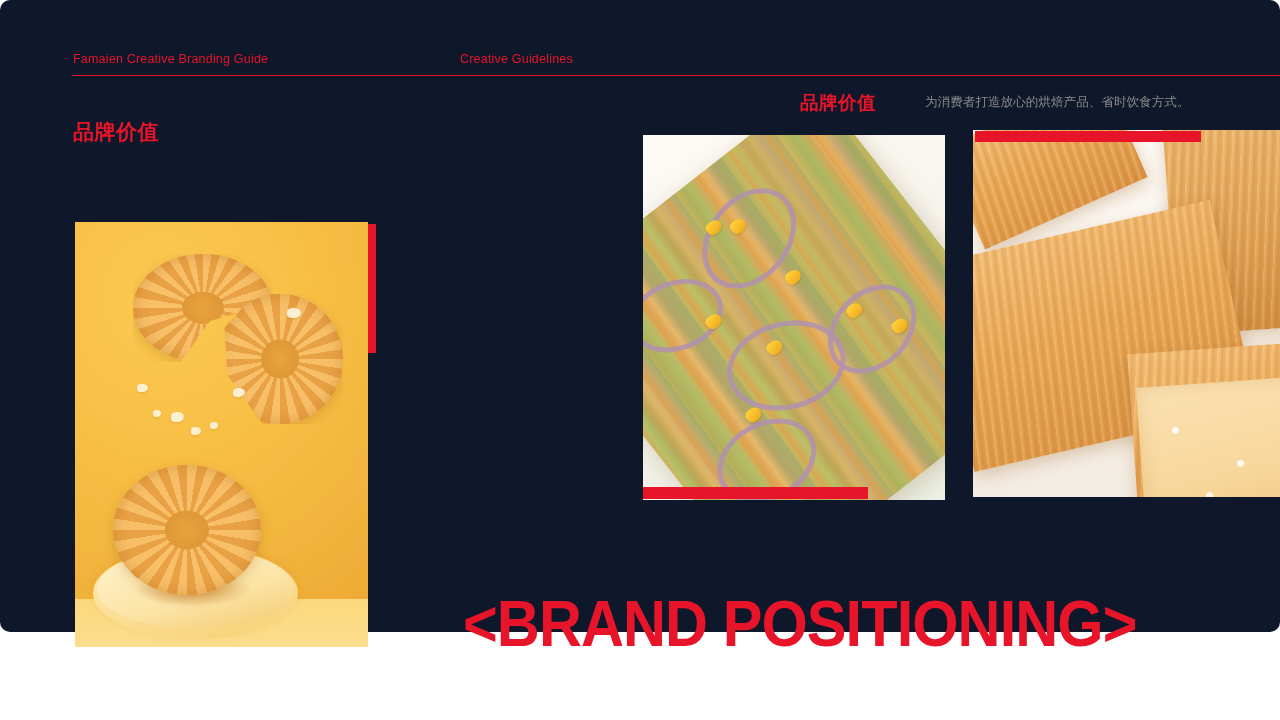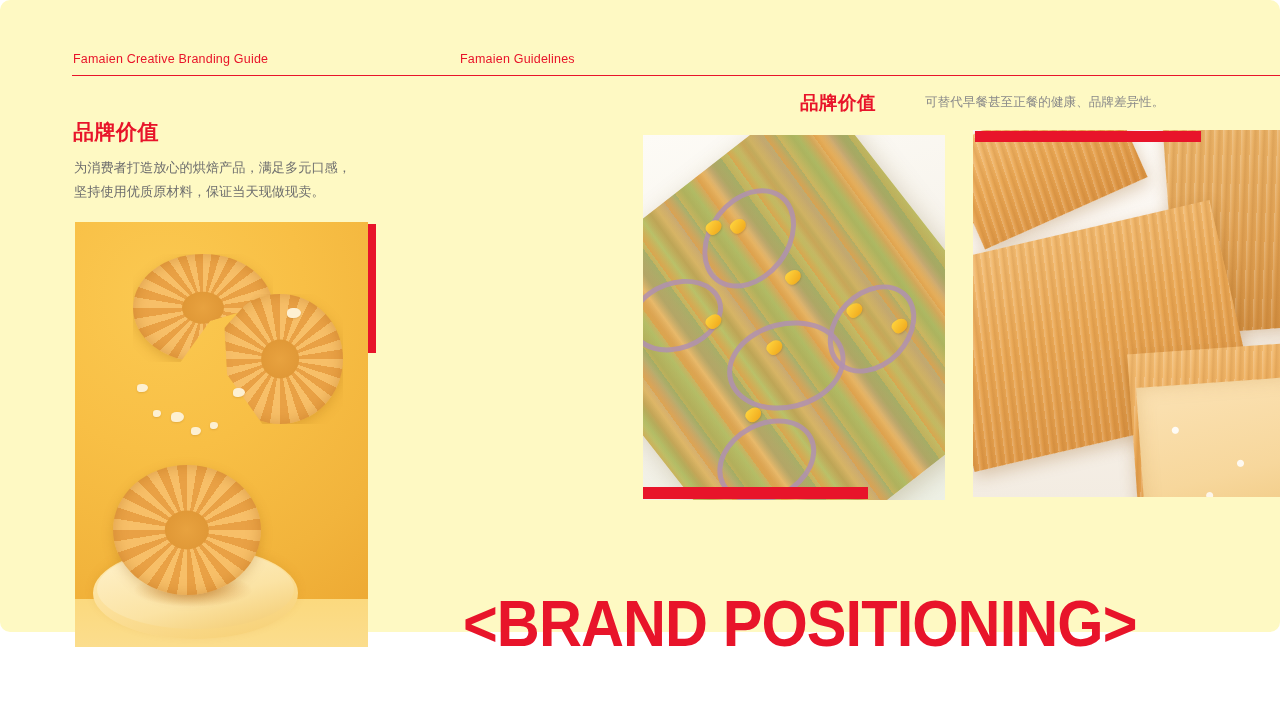--- a/index.html
+++ b/index.html
@@ -2,21 +2,21 @@
 <html><head>
 <meta charset="utf-8">
 <style>
   * { margin:0; padding:0; box-sizing:border-box; }
   html, body {
     width:1280px; height:720px;
     background:#ffffff;
     font-family:"Liberation Sans","DejaVu Sans",sans-serif;
     overflow:hidden;
   }
-  .page { position:relative; width:1280px; height:632px; background:#fef9c3;border-radius:10px; }
+  .page { position:relative; width:1280px; height:632px; background:#0f172a;border-radius:10px; }
 
   
   .header-rule{
     position:absolute; left:72px; top:75px; width:1208px; height:1px;
     background:#e8142a;
   }
   .header-label{
     position:absolute; top:52px;
     color:#e8142a; font-size:12.5px; letter-spacing:.2px; white-space:nowrap;
   }
@@ -200,49 +200,45 @@
     transform:scaleX(.93); transform-origin:left center;
     white-space:nowrap;
   }
 </style>
 </head>
 <body>
 
 <div class="page">
 
   <div class="header-label header-left">Famaien Creative Branding Guide</div>
-  <div class="header-label header-right">Famaien Guidelines</div>
+  <div class="header-label header-right">Creative Guidelines</div>
   <div class="header-rule"></div>
 
   <div class="diff-title">品牌价值</div>
-  <div class="diff-body">
-    <div>为消费者打造放心的烘焙产品，满足多元口感，</div>
-    <div>坚持使用优质原材料，保证当天现做现卖。</div>
-  </div>
 
   <div class="croissant-photo">
     <div class="floor"></div>
     <div class="plate"></div>
     <div class="plate2"></div>
     <div class="shadow"></div>
     <div class="cr-ring cr-top"></div>
     <div class="cr-ring cr-right"></div>
     <div class="cr-ring cr-bottom"></div>
     <div class="crumb" style="left:62px;top:162px;width:11px;height:8px;"></div>
     <div class="crumb" style="left:78px;top:188px;width:8px;height:7px;"></div>
     <div class="crumb" style="left:96px;top:190px;width:13px;height:10px;"></div>
     <div class="crumb" style="left:116px;top:205px;width:10px;height:8px;"></div>
     <div class="crumb" style="left:135px;top:200px;width:8px;height:7px;"></div>
     <div class="crumb" style="left:158px;top:166px;width:12px;height:9px;"></div>
     <div class="crumb" style="left:212px;top:86px;width:14px;height:10px;"></div>
   </div>
   <div class="bar-vertical"></div>
 
   <div class="value-title">品牌价值</div>
-  <div class="value-desc">可替代早餐甚至正餐的健康、品牌差异性。</div>
+  <div class="value-desc">为消费者打造放心的烘焙产品、省时饮食方式。</div>
 
   <div class="savory-photo">
     <div class="loaf">
       <div class="onion" style="left:52px;top:62px;width:96px;height:70px;transform:rotate(18deg);"></div>
       <div class="onion" style="left:150px;top:40px;width:110px;height:82px;transform:rotate(-14deg);"></div>
       <div class="onion" style="left:96px;top:160px;width:120px;height:88px;transform:rotate(24deg);"></div>
       <div class="onion" style="left:196px;top:190px;width:100px;height:76px;transform:rotate(-8deg);"></div>
       <div class="onion" style="left:30px;top:228px;width:104px;height:78px;transform:rotate(10deg);"></div>
       <div class="corn" style="left:176px;top:44px;"></div>
       <div class="corn" style="left:196px;top:58px;"></div>

